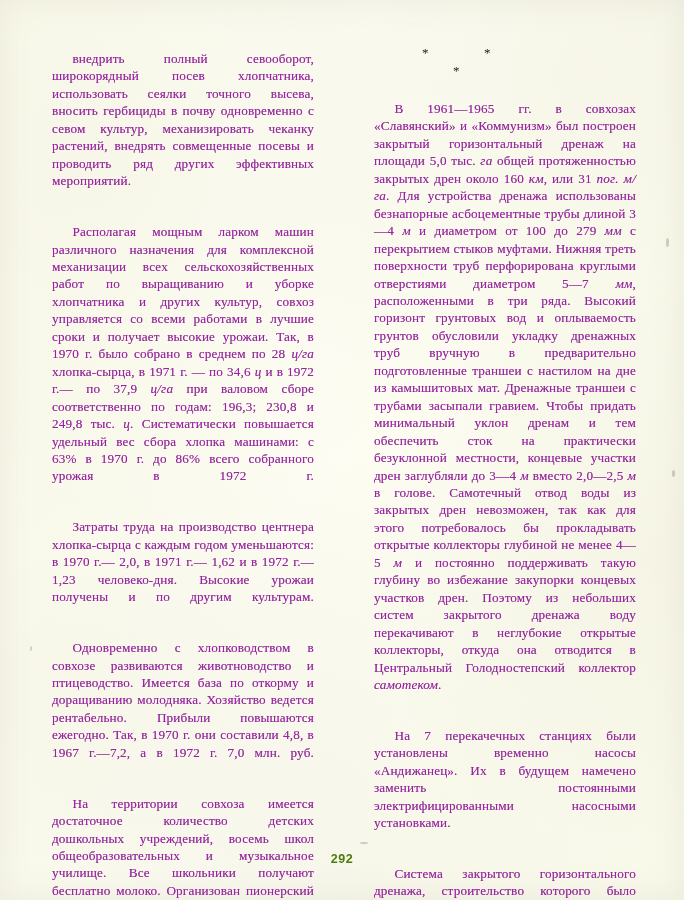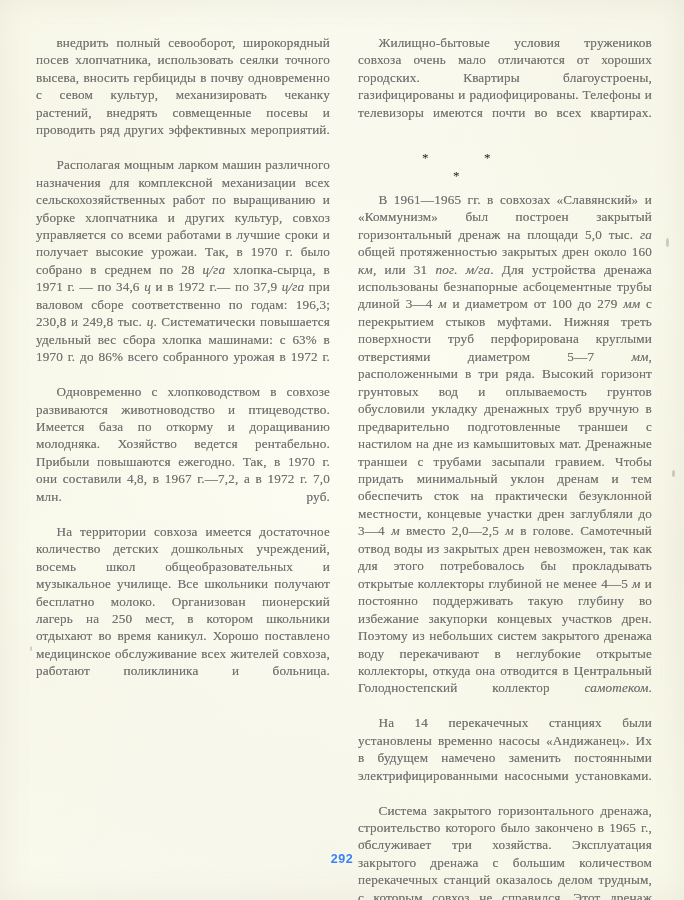--- a/index.html
+++ b/index.html
@@ -52,30 +52,30 @@
     width: 616px;
     display: flex;
     gap: 28px;
   }
 
   .col {
     width: 294px;
   }
 
   p.para {
-    margin: 0;
+    margin: 16px;
     text-align: justify;
     text-justify: inter-word;
     text-indent: 1.55em;
     font-size: 13.2px;
     line-height: 17.45px;
     letter-spacing: .15px;
     word-spacing: .2px;
     
-    color: #737373;
+    color: #a21caf;
     text-shadow: 0 0 .55px rgba(30,28,18,.42);
   }
 
   
   p.para::after {
     content: "";
     display: inline-block;
     width: 100%;
   }
 
@@ -99,21 +99,21 @@
 
   .folio {
     position: absolute;
     left: 0;
     right: 0;
     top: 852px;
     text-align: center;
     font-size: 12.5px;
     font-weight: bold;
     letter-spacing: .6px;
-    color: #3b82f6;
+    color: #4d7c0f;
     font-family: "Liberation Sans", "DejaVu Sans", sans-serif;
   }
 
   
   .speck {
     position: absolute;
     background: rgba(110,104,78,.30);
     border-radius: 50%;
     z-index: 2;
     pointer-events: none;
@@ -125,33 +125,33 @@
 <div class="paper-grain"></div>
 <div class="edge-shade"></div>
 
 <div class="page">
 
   <div class="columns">
 
     <div class="col" id="left-col">
         <p class="para"><span>внедрить полный севооборот, широкорядный посев хлопчатника, использовать сеялки точного высева, вносить гербициды в почву одновременно с севом культур, механизировать чеканку растений, внедрять совмещенные посевы и проводить ряд других эффективных мероприятий.</span></p>
         <p class="para"><span>Располагая мощным ларком машин различного назначения для комплексной механизации всех сельскохозяйственных работ по выращиванию и уборке хлопчатника и других культур, совхоз управляется со всеми работами в лучшие сроки и получает высокие урожаи. Так, в 1970 г. было собрано в среднем по 28 </span><i>ц/га</i><span> хлопка-сырца, в 1971 г. — по 34,6 </span><i>ц</i><span> и в 1972 г.— по 37,9 </span><i>ц/га</i><span> при валовом сборе соответственно по годам: 196,3; 230,8 и 249,8 тыс. </span><i>ц</i><span>. Систематически повышается удельный вес сбора хлопка машинами: с 63% в 1970 г. до 86% всего собранного урожая в 1972 г.</span></p>
+        <p class="para"><span>Затраты труда на производство центнера хлопка-сырца с каждым годом уменьшаются: в 1970 г.— 2,0, в 1971 г.— 1,62 и в 1972 г.— 1,23 человеко-дня. Высокие урожаи получены и по другим культурам.</span></p>
         <p class="para"><span>Одновременно с хлопководством в совхозе развиваются животноводство и птицеводство. Имеется база по откорму и доращиванию молодняка. Хозяйство ведется рентабельно. Прибыли повышаются ежегодно. Так, в 1970 г. они составили 4,8, в 1967 г.—7,2, а в 1972 г. 7,0 млн. руб.</span></p>
         <p class="para"><span>На территории совхоза имеется достаточное количество детских дошкольных учреждений, восемь школ общеобразовательных и музыкальное училище. Все школьники получают бесплатно молоко. Организован пионерский лагерь на 250 мест, в котором школьники отдыхают во время каникул. Хорошо поставлено медицинское обслуживание всех жителей совхоза, работают поликлиника и больница.</span></p>
       </div>
 
     <div class="col" id="right-col">
-        <p class="para"><span>Жилищно-бытовые условия тружеников совхоза очень мало отличаются от хороших городских. Квартиры благоустроены, газифицированы и радиофицированы. Телефоны и телевизоры имеются почти во всех квартирах.</span></p>
         <div class="separator">
           <span class="ast ast-left">*</span>
           <span class="ast ast-right">*</span>
           <span class="ast ast-mid">*</span>
         </div>
         <p class="para"><span>В 1961—1965 гг. в совхозах «Славянский» и «Коммунизм» был построен закрытый горизонтальный дренаж на площади 5,0 тыс. </span><i>га</i><span> общей протяженностью закрытых дрен около 160 </span><i>км</i><span>, или 31 </span><i>пог. м/га</i><span>. Для устройства дренажа использованы безнапорные асбоцементные трубы длиной 3—4 </span><i>м</i><span> и диаметром от 100 до 279 </span><i>мм</i><span> с перекрытием стыков муфтами. Нижняя треть поверхности труб перфорирована круглыми отверстиями диаметром 5—7 </span><i>мм</i><span>, расположенными в три ряда. Высокий горизонт грунтовых вод и оплываемость грунтов обусловили укладку дренажных труб вручную в предварительно подготовленные траншеи с настилом на дне из камышитовых мат. Дренажные траншеи с трубами засыпали гравием. Чтобы придать минимальный уклон дренам и тем обеспечить сток на практически безуклонной местности, концевые участки дрен заглубляли до 3—4 </span><i>м</i><span> вместо 2,0—2,5 </span><i>м</i><span> в голове. Самотечный отвод воды из закрытых дрен невозможен, так как для этого потребовалось бы прокладывать открытые коллекторы глубиной не менее 4—5 </span><i>м</i><span> и постоянно поддерживать такую глубину во избежание закупорки концевых участков дрен. Поэтому из небольших систем закрытого дренажа воду перекачивают в неглубокие открытые коллекторы, откуда она отводится в Центральный Голодностепский коллектор </span><i>самотеком</i><span>.</span></p>
-        <p class="para"><span>На 14 перекачечных станциях были установлены временно насосы «Андижанец». Их в будущем намечено заменить постоянными электрифицированными насосными установками.</span></p>
+        <p class="para"><span>На 7 перекачечных станциях были установлены временно насосы «Андижанец». Их в будущем намечено заменить постоянными электрифицированными насосными установками.</span></p>
         <p class="para"><span>Система закрытого горизонтального дренажа, строительство которого было закончено в 1965 г., обслуживает три хозяйства. Эксплуатация закрытого дренажа с большим количеством перекачечных станций оказалось делом трудным, с которым совхоз не справился. Этот дренаж фактически большую часть времени не работал. Учитывая это, в 1971 г. систему закрытого горизонтального дренажа передали для эксплуатации мелиоративной службе облУОСа. В настоящее время ведутся</span></p>
       </div>
 
   </div>
 
   <div class="folio">292</div>
 
 </div>
 
 <div class="speck" style="left:666px; top:238px; width:3px; height:9px;"></div>

